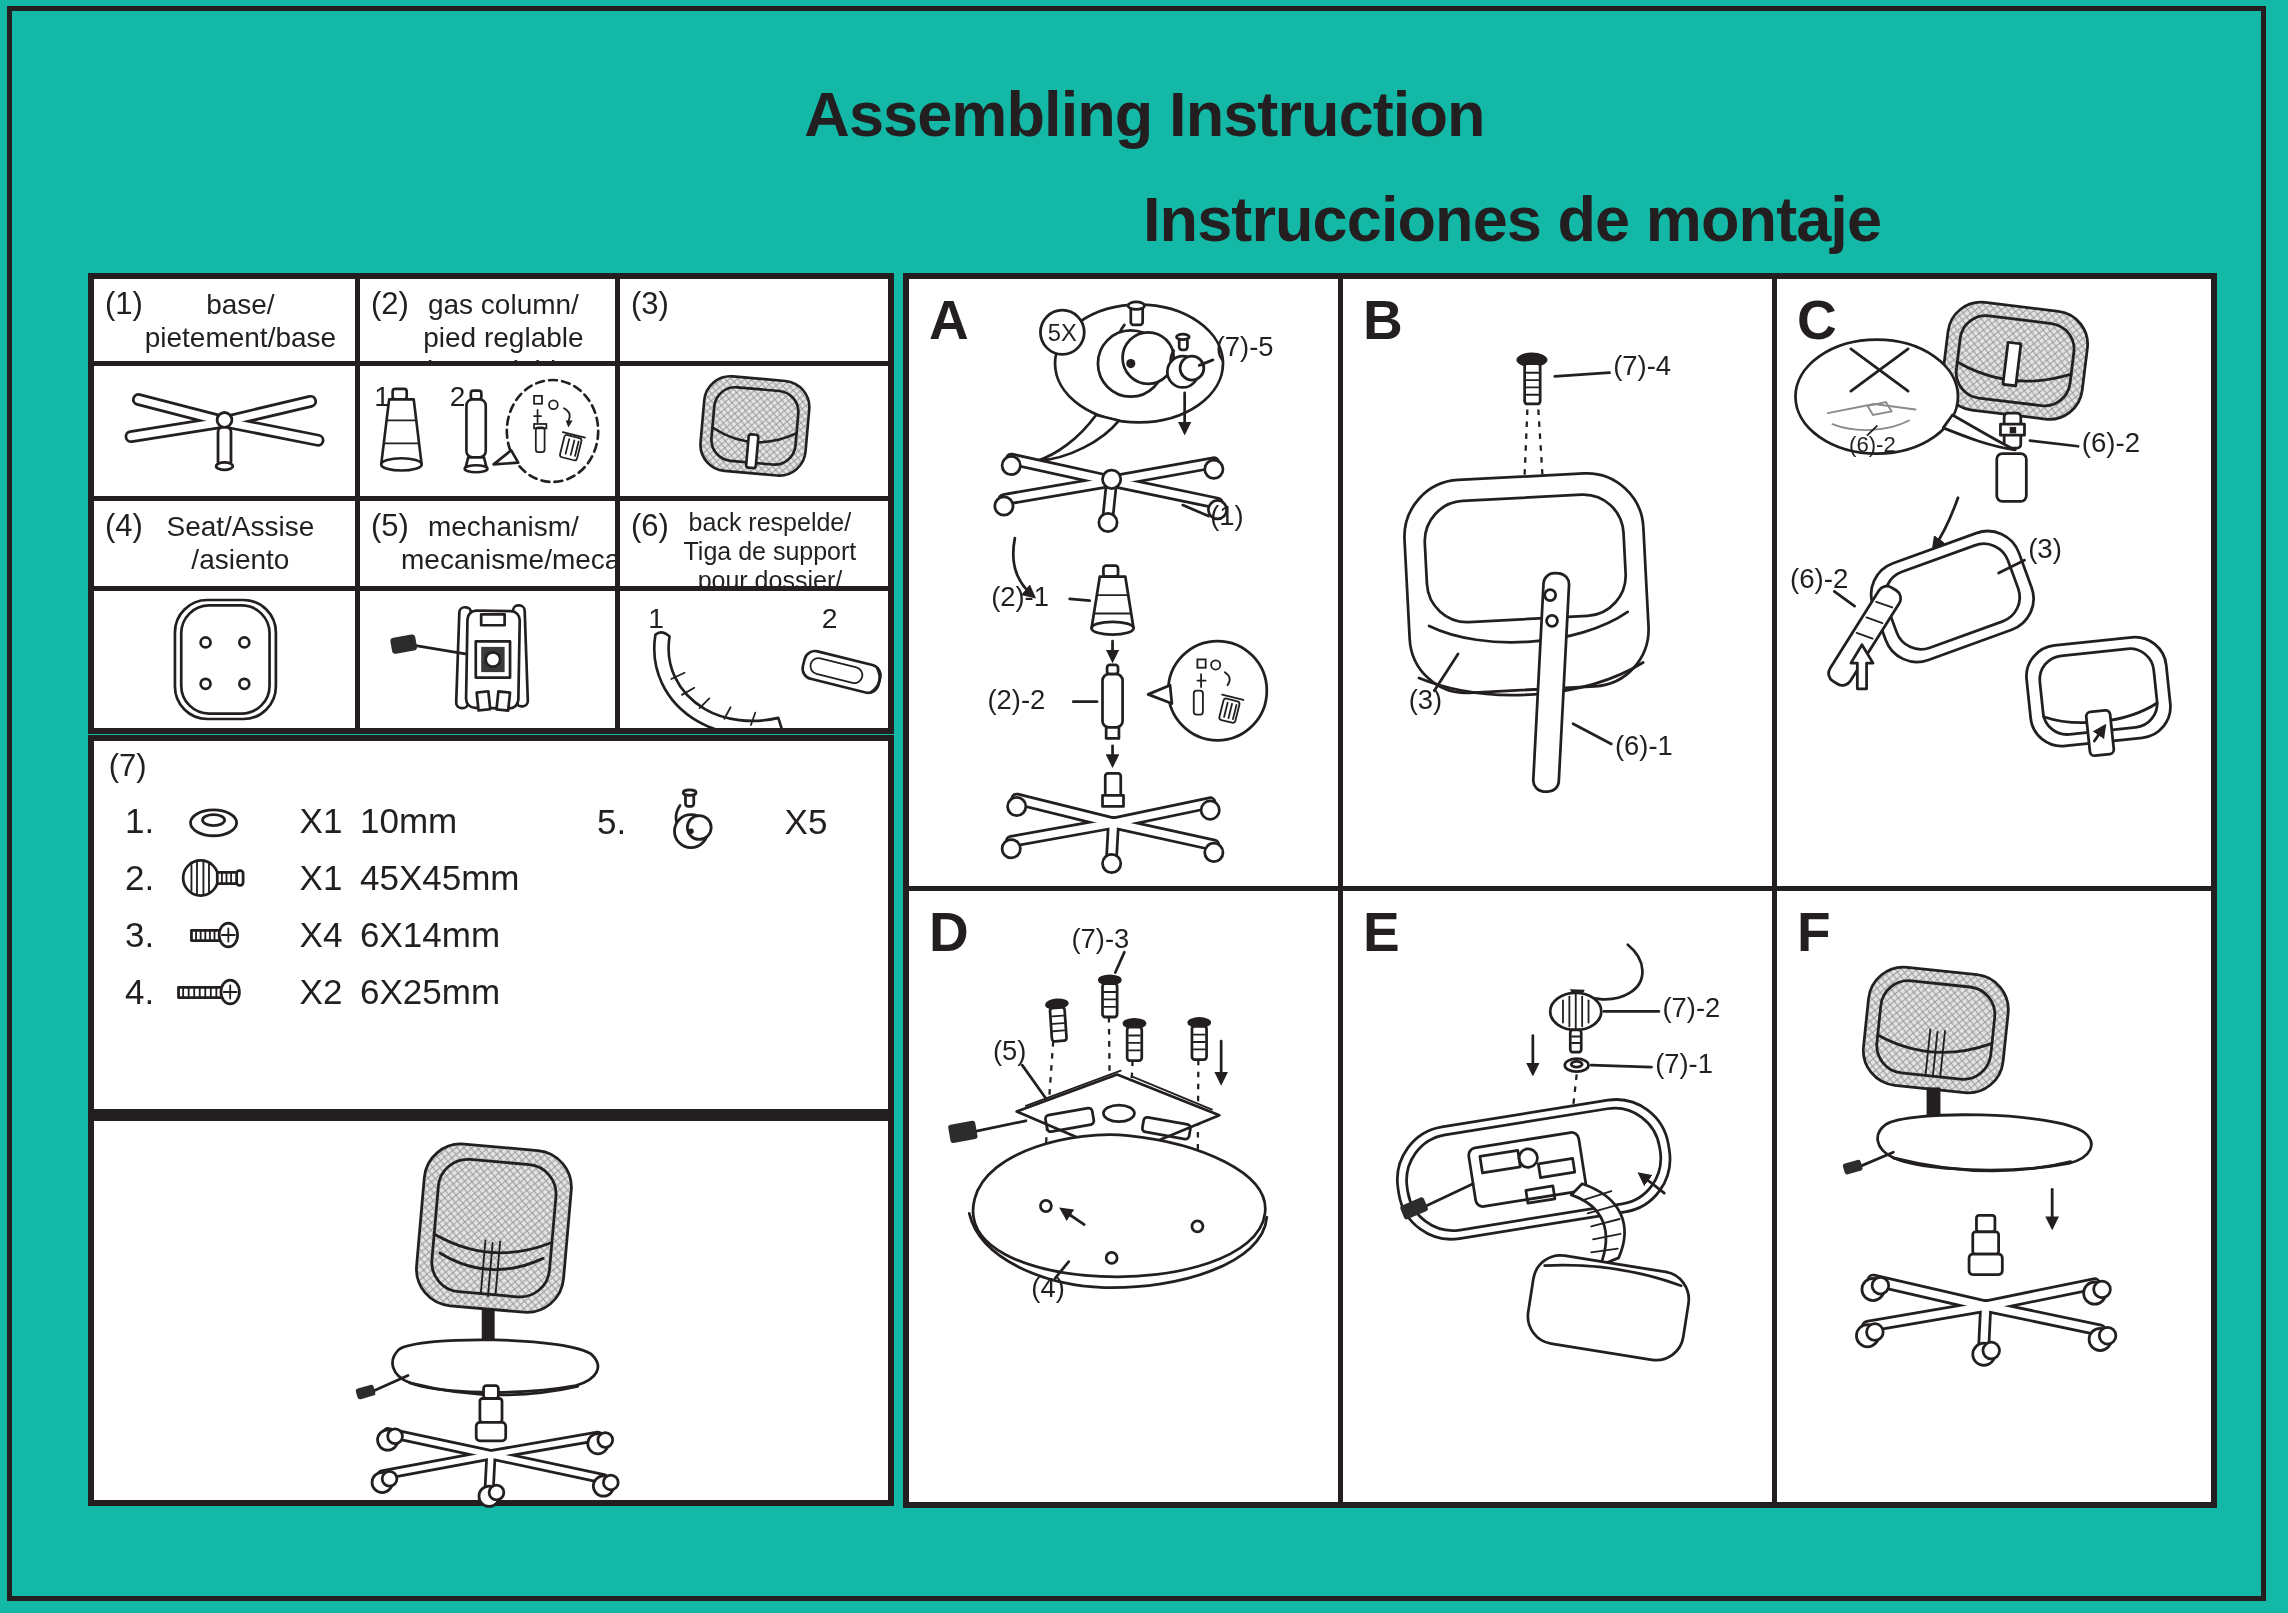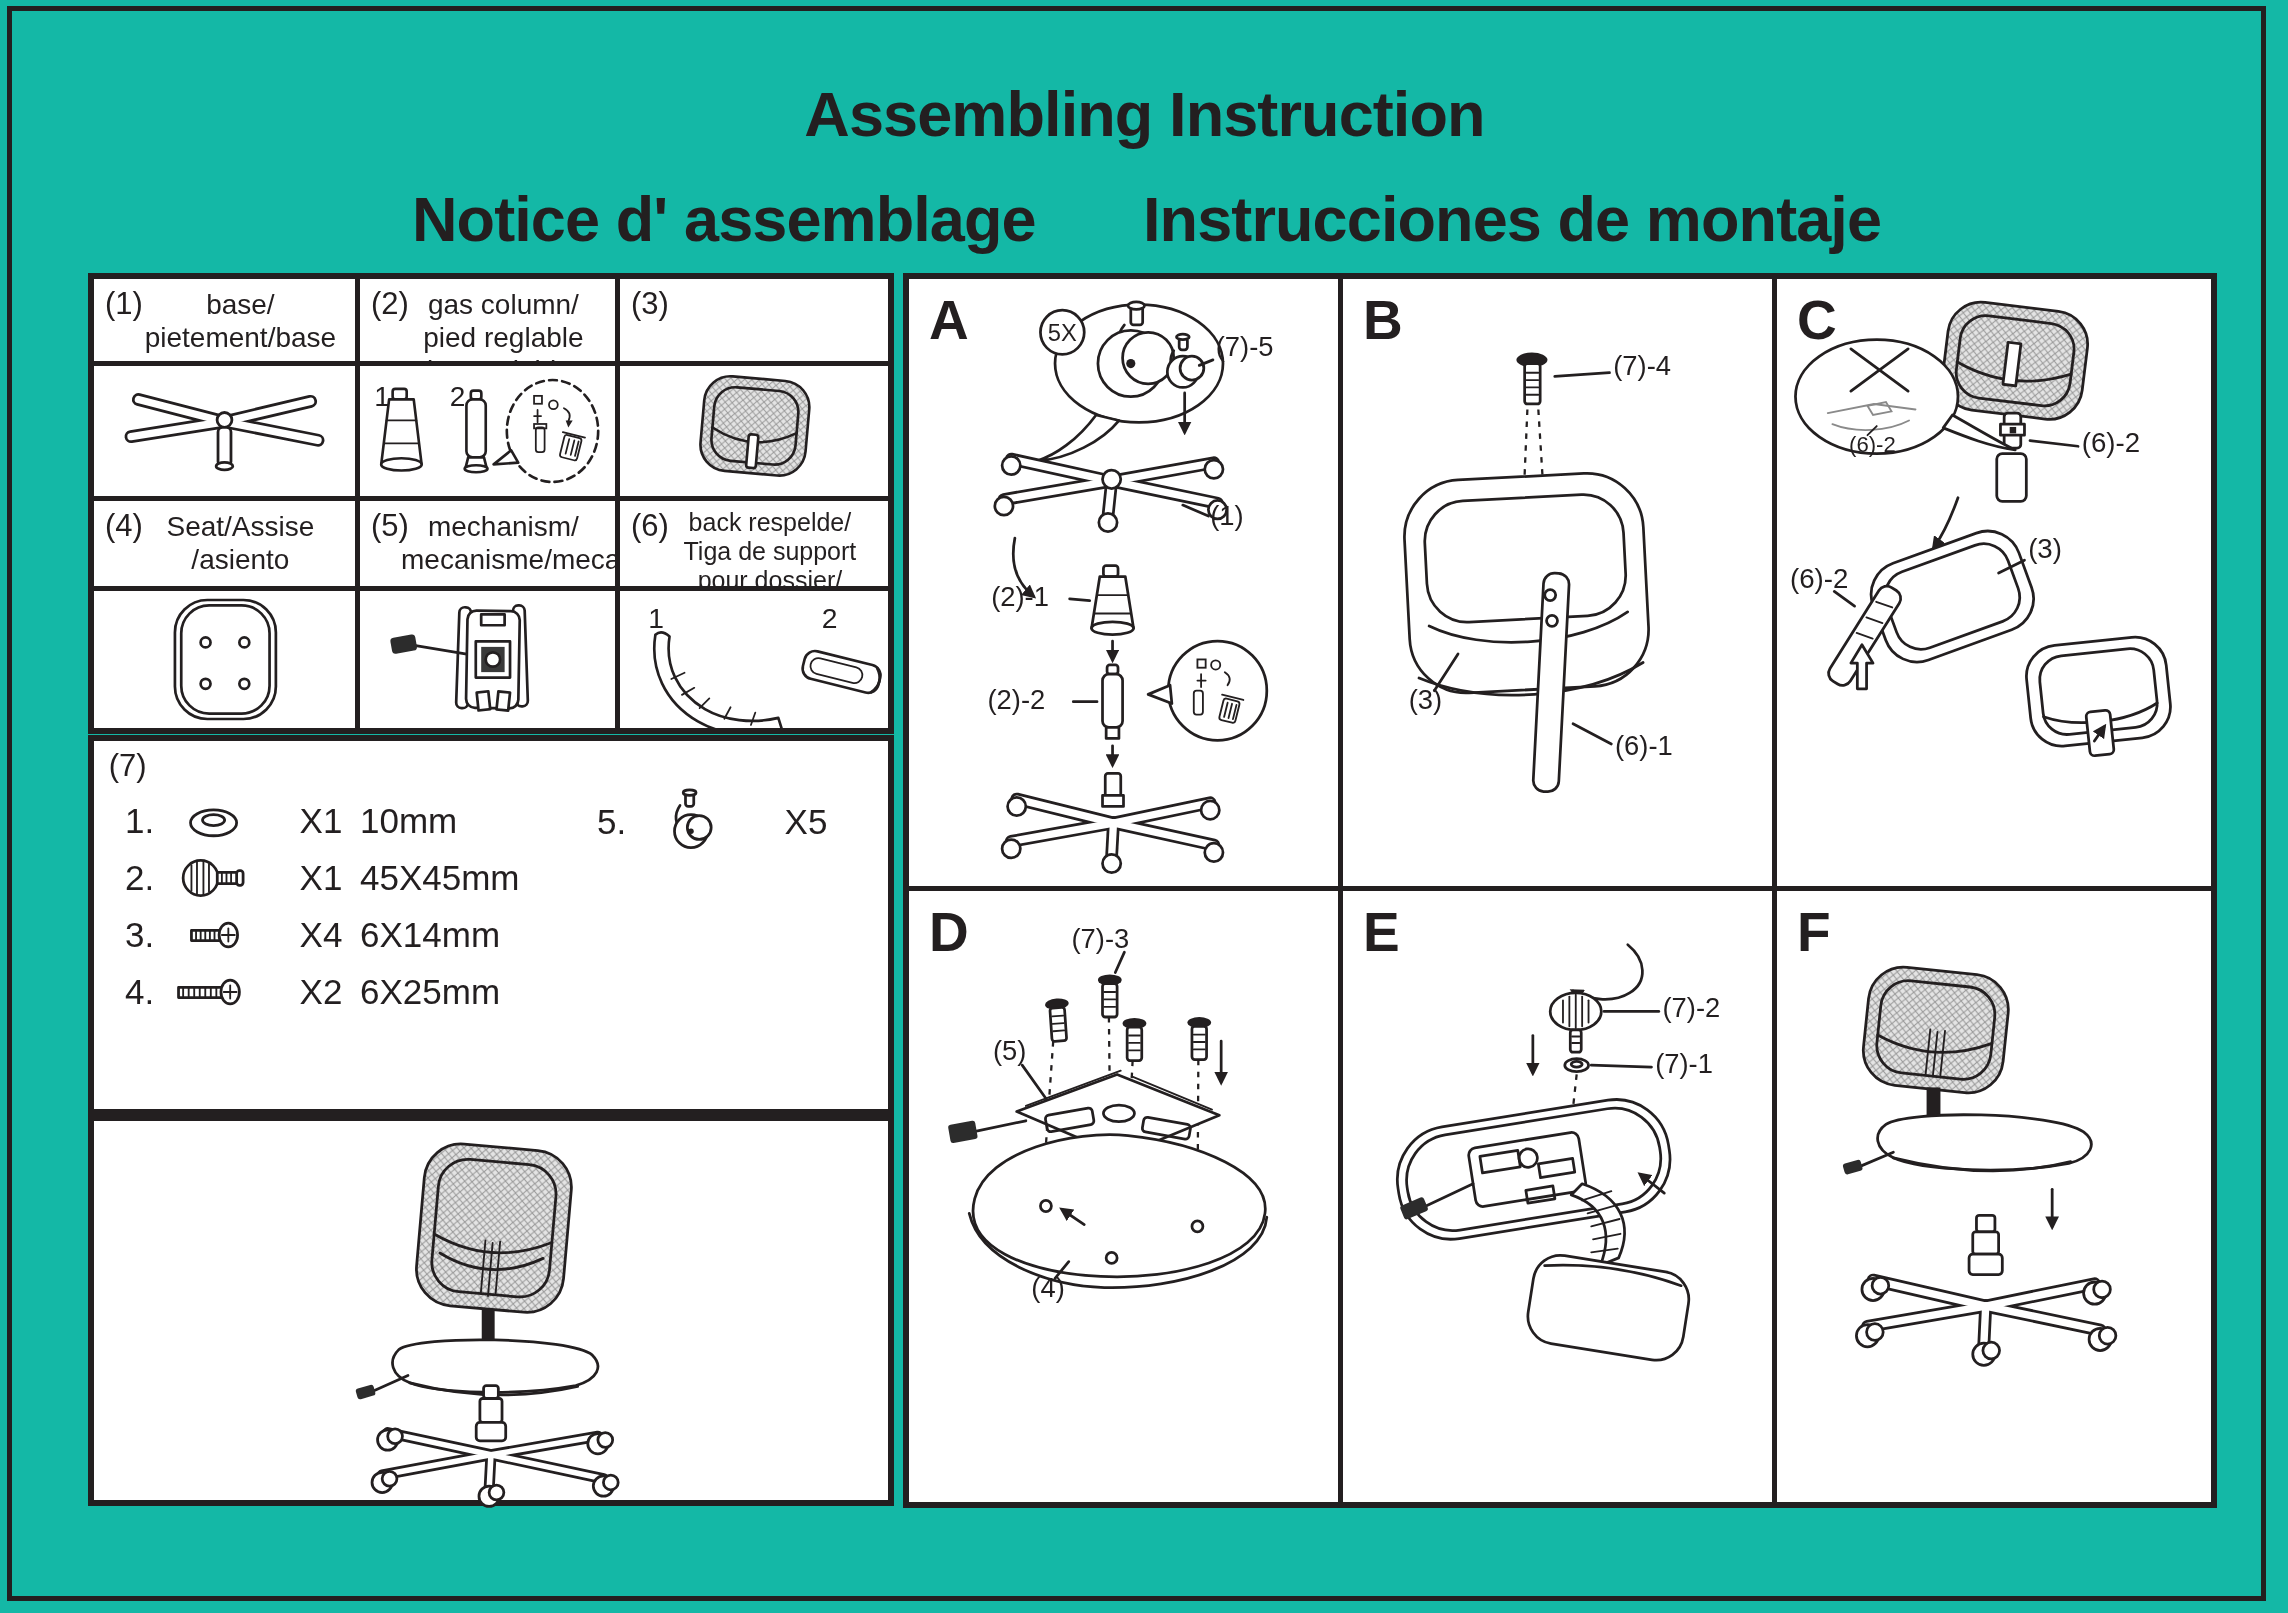--- a/index.html
+++ b/index.html
@@ -76,21 +76,20 @@
     <pattern id="meshp" patternUnits="userSpaceOnUse" width="8" height="8">
       <rect width="8" height="8" fill="#e4e4e4"></rect>
       <path d="M0,8 L8,0 M0,0 L8,8" stroke="#9b9b9b" stroke-width="1.2"></path>
     </pattern>
   </defs>
 </svg>
 
 <div id="canvas">
   <div class="outer"></div>
   <div class="title">Assembling Instruction</div>
-  <div class="sub sub-fr">Notice d' assemblage</div>
   <div class="sub sub-es">Instrucciones de montaje</div>
 
   <div class="box parts">
 
     <div class="cell">
       <span class="num">(1)</span>
       <span class="plabel">base/
 pietement/base</span>
     </div>
     <div class="cell">

